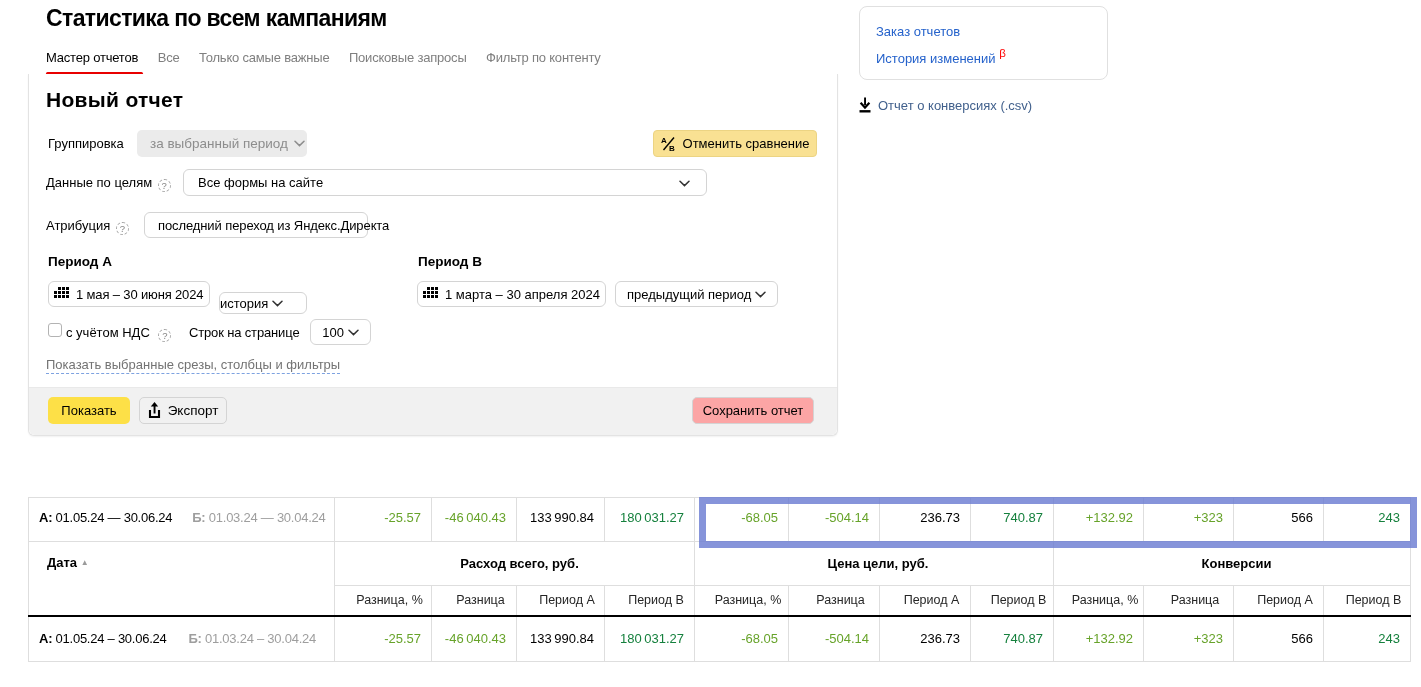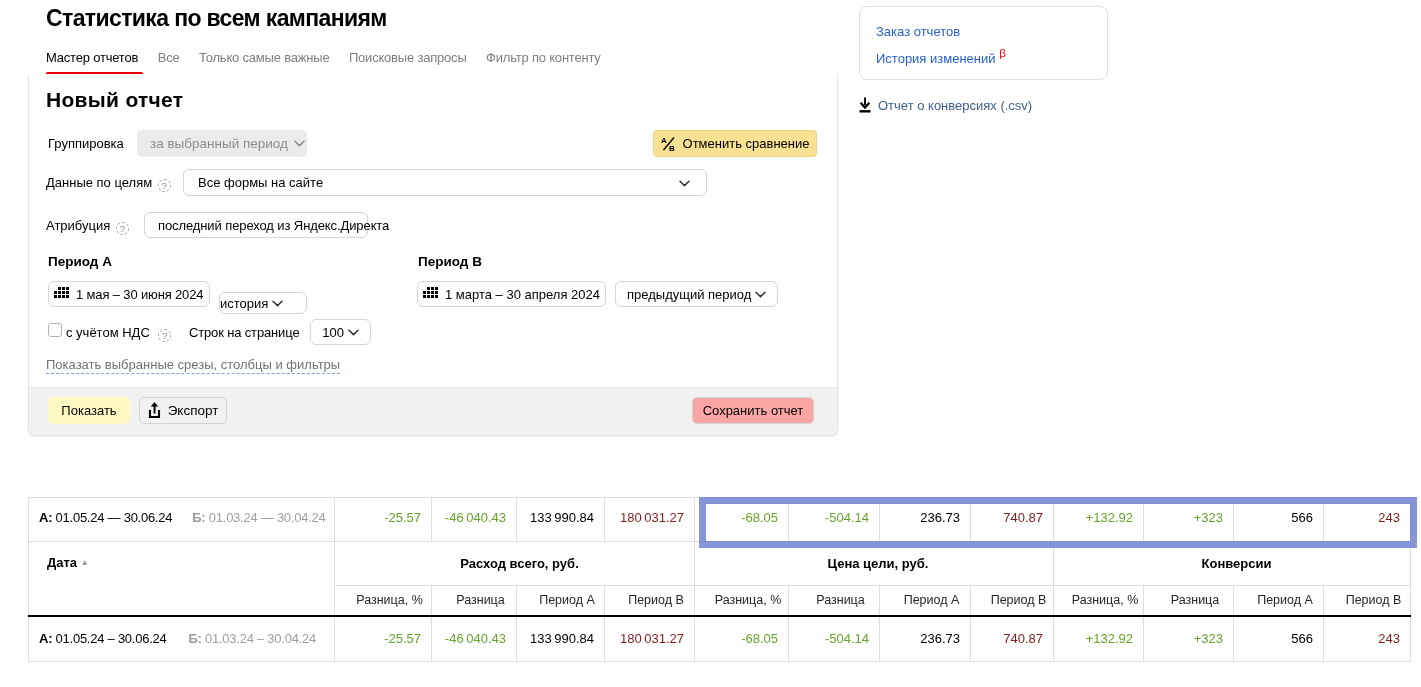--- a/index.html
+++ b/index.html
@@ -3,21 +3,21 @@
 <meta charset="utf-8">
 <style>
 * { margin:0; padding:0; box-sizing:border-box; }
 html,body { width:1421px; height:687px; background:#fff; font-family:"Liberation Sans",sans-serif; color:#000; overflow:hidden; }
 body { position:relative; }
 .abs { position:absolute; }
 .chv { display:inline-block; vertical-align:1px; }
 .qm { display:inline-block; margin-left:2px; width:13px; height:13px; border:1px dashed #a3a3a3; border-radius:50%; color:#838383; font-size:9.5px; line-height:11px; text-align:center; vertical-align:-2px; }
 .ctl { position:absolute; background:#fff; border:1px solid #d4d4d4; border-radius:6px; font-size:13px; color:#000; display:flex; align-items:center; white-space:nowrap; }
 .green { color:#67a32a; }
-.grey  { color:#7f1d1d; }
+.grey  { color:#15803d; }
 
 
 #h1 { left:46px; top:5px; font-size:23px; font-weight:bold; letter-spacing:-0.62px; }
 
 
 #tabs { left:46px; top:50px; font-size:13px; letter-spacing:-0.2px; display:flex; gap:19.5px; white-space:nowrap; }
 #tabs .t { color:#7f7f7f; }
 #tabs .active { color:#000; }
 #tabunderline { left:46px; top:72px; width:97px; height:3px; background:#e80000; border-radius:2px; }
 
@@ -56,21 +56,21 @@
 #per-b  { left:615px; top:281px; width:163px; height:26px; justify-content:center; }
 
 
 #cb { left:48px; top:323px; width:14px; height:14px; border:1px solid #b3b3b3; border-radius:3px; background:#fff; }
 #rows-sel { left:310px; top:319px; width:61px; height:26px; justify-content:center; }
 
 #link-show { left:46px; top:357px; font-size:13px; white-space:nowrap; color:#737373; border-bottom:1px dashed #7da2e0; padding-bottom:1px; }
 
 
 .btn { position:absolute; border-radius:5px; font-size:13px; display:flex; align-items:center; justify-content:center; }
-#btn-show { left:48px; top:397px; width:82px; height:27px; background:#fef9c3; }
+#btn-show { left:48px; top:397px; width:82px; height:27px; background:#fde047; }
 #btn-export { left:139px; top:397px; width:88px; height:27px; background:transparent; border:1px solid #d4d4d4; font-size:13.5px; }
 #btn-save { left:692px; top:397px; width:122px; height:27px; background:#fca5a5; border:1px solid #d4d4d4; }
 
 
 #ordbox { left:859px; top:6px; width:249px; height:74px; border:1px solid #e0e0e0; border-radius:8px; background:#fff; }
 #ordbox a { display:block; color:#2562cb; font-size:13px; text-decoration:none; }
 .beta { color:#f00; font-size:11.5px; vertical-align:6px; }
 #csvrow { left:858px; top:97px; font-size:13px; color:#41608c; display:flex; align-items:center; }
 
 

